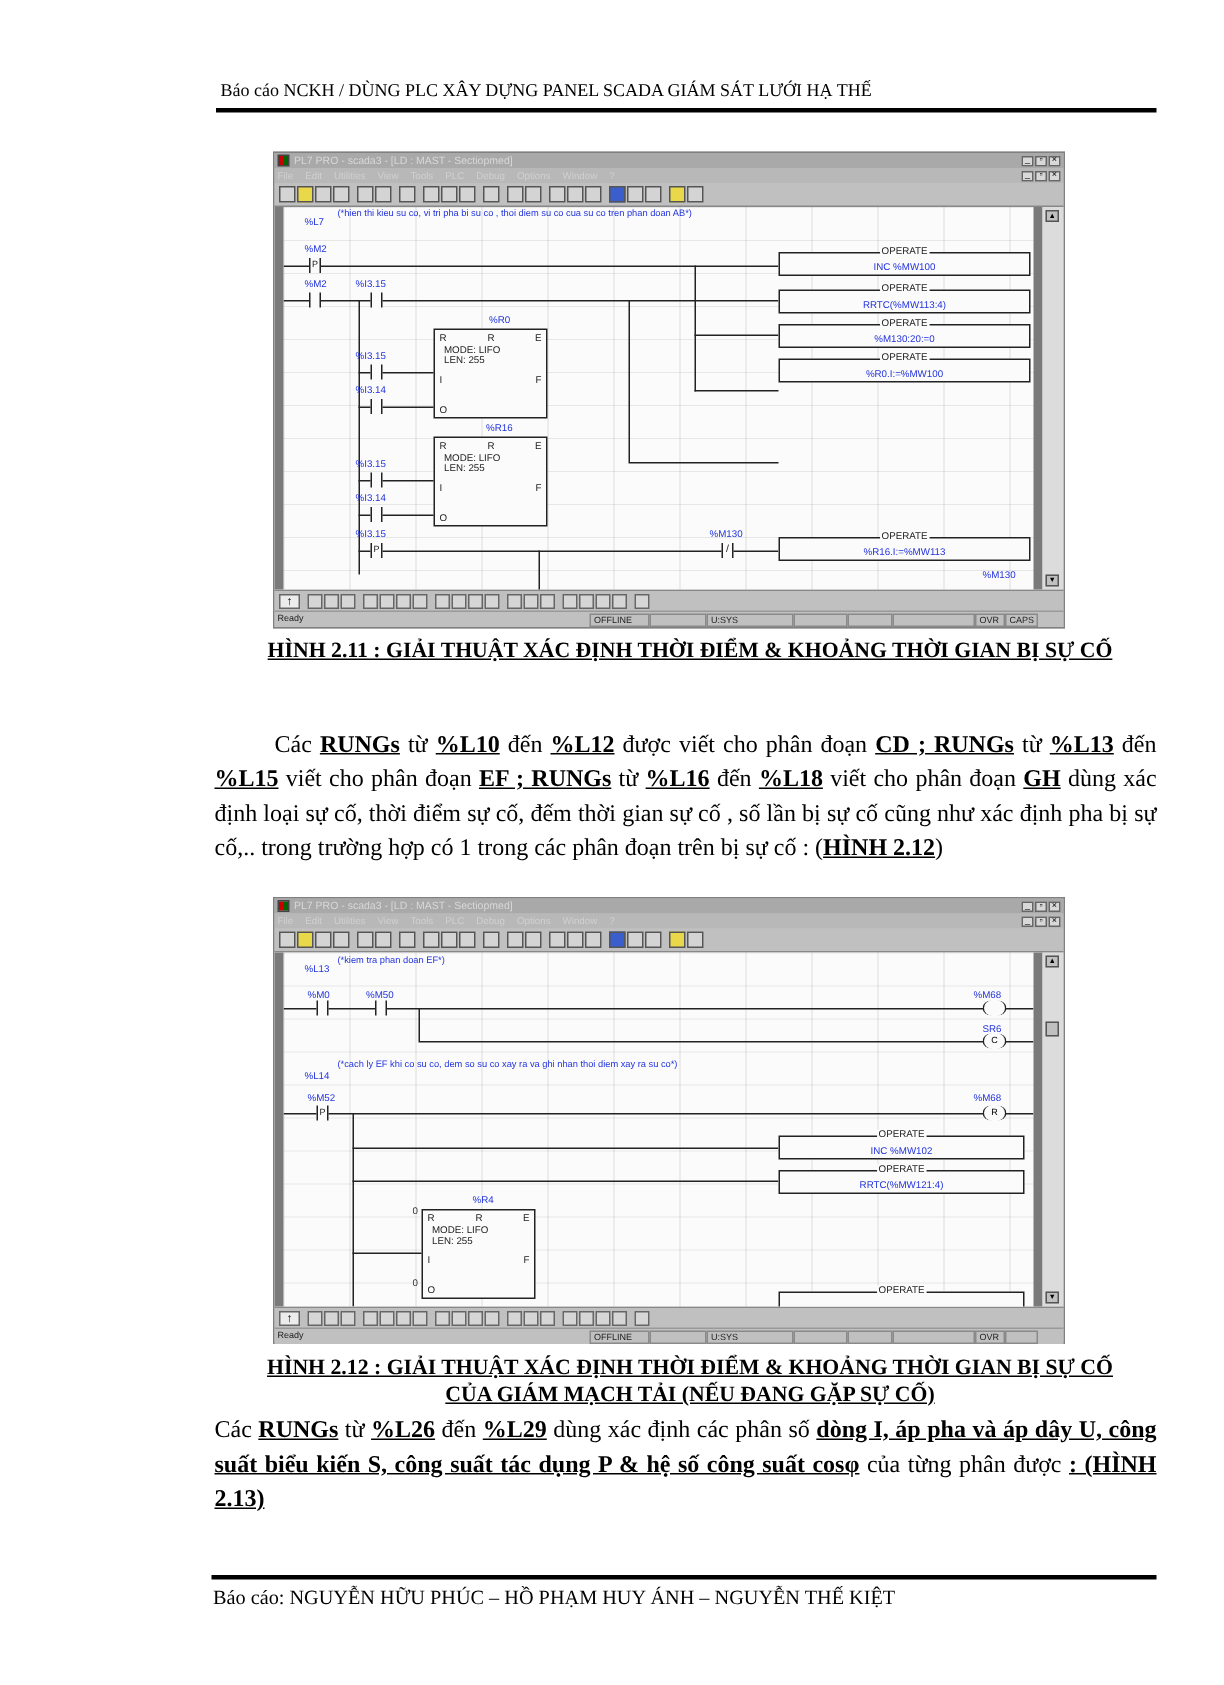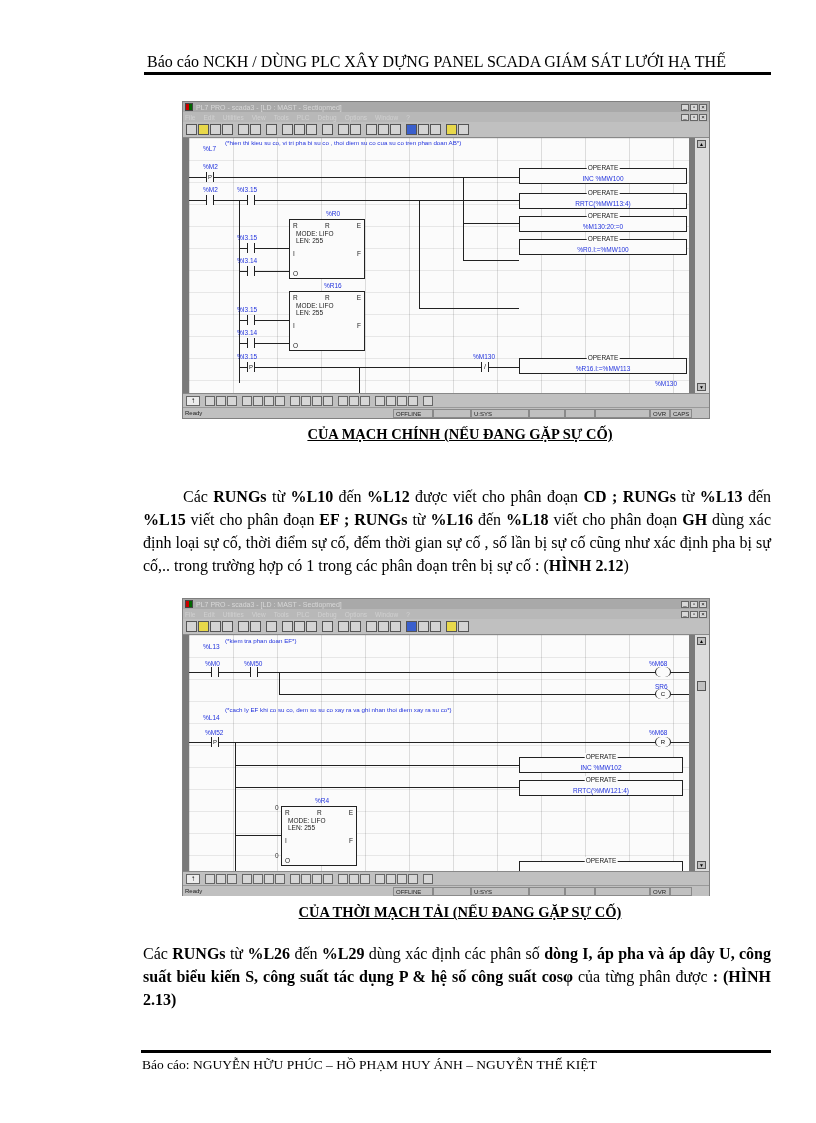--- a/index.html
+++ b/index.html
@@ -1,25 +1,25 @@
 <!DOCTYPE html>
 <html><head>
 <meta charset="utf-8">
 <style>
   * { box-sizing: border-box; margin: 0; padding: 0; }
   body { width: 816px; height: 1123px; background: #fff; position: relative; font-family: "Liberation Serif", serif; color: #000; overflow: hidden; }
   .abs { position: absolute; }
-  .header-text { left: 147px; top: 53px; font-size: 16px; }
+  .header-text { left: 147px; top: 53px; font-size: 12px; }
   .header-rule { left: 144px; top: 72px; width: 627px; height: 3px; background: #000; }
   .footer-rule { left: 141px; top: 1050px; width: 630px; height: 3px; background: #000; }
   .footer-text { left: 142px; top: 1057px; font-size: 13.5px; }
 
   .caption { left: 140px; width: 640px; text-align: center; font-weight: bold; font-size: 14.5px; text-decoration: underline; line-height: 18px; }
   .para { left: 143px; width: 628px; font-size: 16px; line-height: 23px; text-align: justify; }
-  .para b { font-weight: bold; }
+  .para b { font-weight: bold; text-decoration: underline; }
 
   
   .win { position: absolute; left: 182px; width: 528px; background: #c0c0c0; font-family: "Liberation Sans", sans-serif; border: 1px solid #808080; }
   .titlebar { height: 10px; background: #a9a9a9; display: flex; align-items: center; padding-left: 2px; font-size: 7px; color: #d8d8d8; }
   .app-icon { width: 8px; height: 8px; background: linear-gradient(90deg,#c00 0 50%, #060 50%); margin-right: 3px; border: 1px solid #444; }
   .winbtns { margin-left: auto; display: flex; gap: 1px; padding-right: 2px; }
   .winbtn { width: 8px; height: 7px; background: #d8d8d8; border: 1px solid #666; font-size: 6px; line-height: 5px; text-align: center; color: #000; }
   .menubar { height: 10px; background: #b8b8b8; display: flex; align-items: center; font-size: 6.5px; color: #d0d0d0; padding-left: 2px; gap: 8px; }
   .toolbar { height: 16px; background: #c0c0c0; display: flex; align-items: center; padding-left: 3px; gap: 1px; border-bottom: 1px solid #888; }
   .tb { width: 11px; height: 11px; background: #d4d4d4; border: 1px solid #555; }
@@ -228,21 +228,21 @@
     <span class="cell" style="width:58px;">U:SYS</span>
     <span class="cell" style="width:36px;"></span>
     <span class="cell" style="width:30px;"></span>
     <span class="cell" style="width:55px;"></span>
     <span class="cell" style="width:20px;">OVR</span>
     <span class="cell" style="width:22px;">CAPS</span>
   </div>
 </div>
 
 <div class="abs caption" style="top:425px;">
-  <div>CỦA MẠCH CHÍNH (NẾU ĐANG GẶP SỰ CỐ)</div>
+  <div>HÌNH 2.11 : GIẢI THUẬT XÁC ĐỊNH THỜI ĐIỂM &amp; KHOẢNG THỜI GIAN BỊ SỰ CỐ</div>
 </div>
 
 <div class="abs para" style="top:485px; text-indent:40px;"><span>Các </span><b>RUNGs</b><span> từ  </span><b>%L10</b><span> đến </span><b>%L12</b><span> được viết cho phân đoạn </span><b>CD ; RUNGs</b><span> từ  </span><b>%L13</b><span> đến </span><b>%L15</b><span> viết cho phân đoạn </span><b>EF ; RUNGs</b><span> từ  </span><b>%L16</b><span> đến </span><b>%L18</b><span> viết cho phân đoạn </span><b>GH</b><span> dùng xác định  loại sự cố, thời điểm sự cố, đếm thời gian sự cố , số lần bị sự cố cũng như xác định pha bị sự cố,.. trong trường hợp có 1 trong các phân đoạn trên bị sự cố : (</span><b>HÌNH 2.12</b><span>)</span></div>
 
 <div class="win" style="top:598px; height:298px;">
   <div class="titlebar">
     <span class="app-icon"></span>
     <span>PL7 PRO - scada3 - [LD : MAST - Sectiopmed]</span>
     <div class="winbtns">
       <span class="winbtn">_</span>
@@ -379,19 +379,20 @@
     <span class="cell" style="width:58px;">U:SYS</span>
     <span class="cell" style="width:36px;"></span>
     <span class="cell" style="width:30px;"></span>
     <span class="cell" style="width:55px;"></span>
     <span class="cell" style="width:20px;">OVR</span>
     <span class="cell" style="width:22px;"></span>
   </div>
 </div>
 
 <div class="abs caption" style="top:903px;">
-  <div>CỦA THỜI MẠCH TẢI (NẾU ĐANG GẶP SỰ CỐ)</div>
+  <div>HÌNH 2.12 : GIẢI THUẬT XÁC ĐỊNH THỜI ĐIỂM &amp; KHOẢNG THỜI GIAN BỊ SỰ CỐ</div>
+  <div>CỦA GIÁM MẠCH TẢI (NẾU ĐANG GẶP SỰ CỐ)</div>
 </div>
 
 <div class="abs para" style="top:942px;"><span>Các </span><b>RUNGs</b><span> từ  </span><b>%L26</b><span> đến </span><b>%L29</b><span> dùng xác định các phân số </span><b>dòng I, áp pha và áp dây U, công suất biểu kiến S, công suất tác dụng P &amp; hệ số công suất cosφ</b><span>  của từng phân được </span><b>: (HÌNH 2.13)</b></div>
 
 <div class="abs footer-rule"></div>
 <div class="abs footer-text">Báo cáo: NGUYỄN HỮU PHÚC – HỒ PHẠM HUY ÁNH – NGUYỄN THẾ KIỆT</div>
 
 </body></html>

